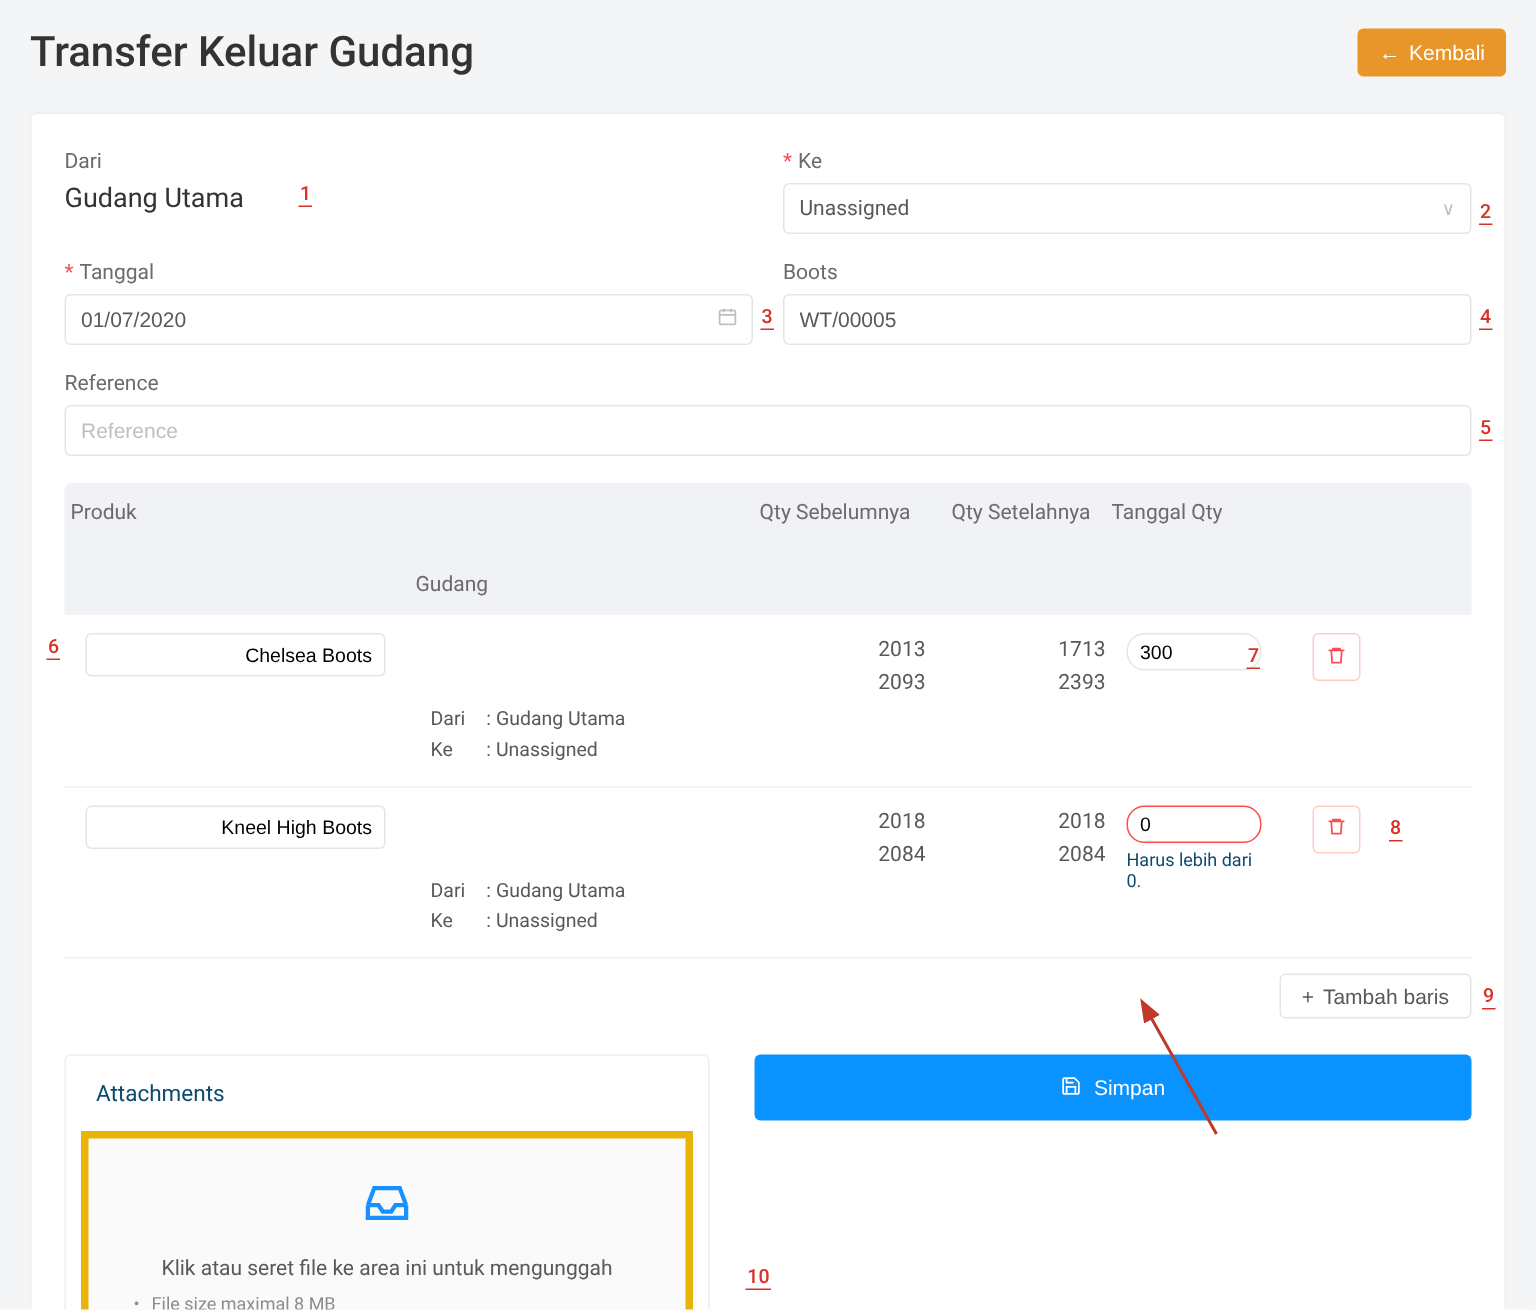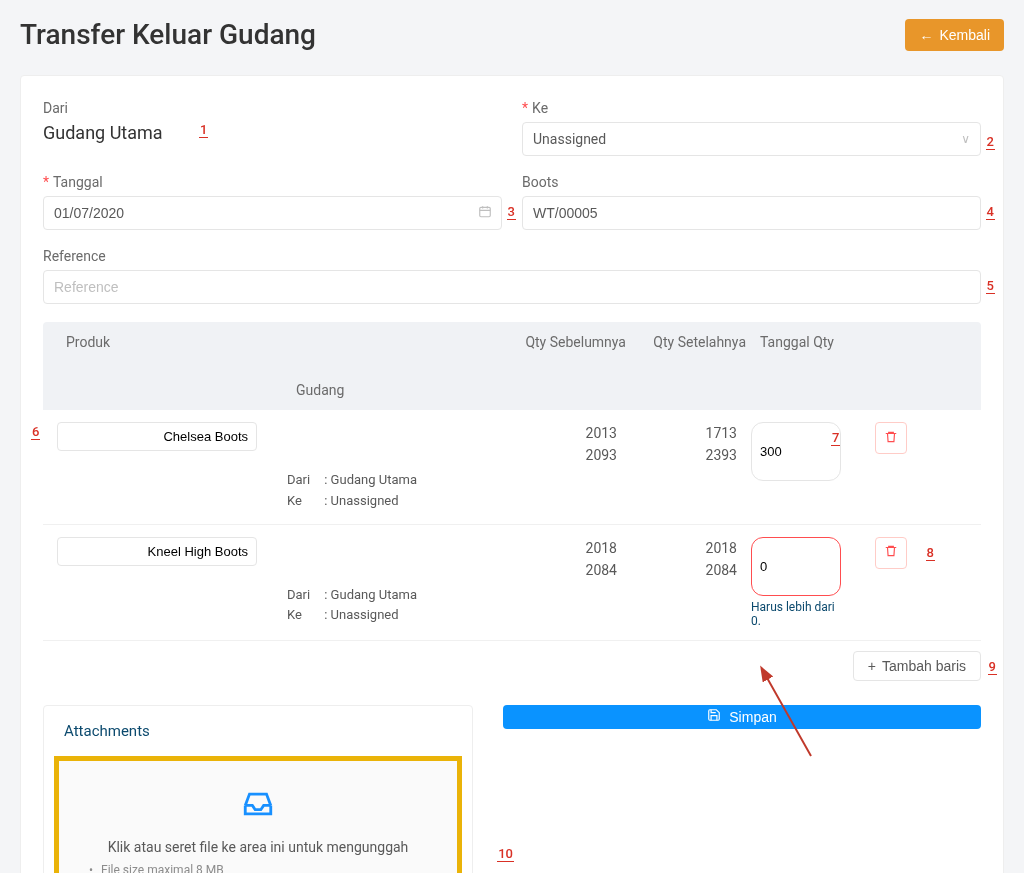--- a/index.html
+++ b/index.html
@@ -33,41 +33,41 @@
     padding: 8px 10px; font-size: 14px; color:#595959; background:#fff;
   }
   .input::placeholder { color: #bfbfbf; }
   .select { display:flex; justify-content:space-between; align-items:center; color:#595959; cursor:pointer; }
   .chevron { color:#bfbfbf; font-size:12px; }
   .date-wrap { position:relative; }
   .date-wrap .cal-icon { position:absolute; right:10px; top:50%; transform:translateY(-50%); color:#bfbfbf; pointer-events:none; }
 
   
   .thead {
-    display:flex; background:#f0f2f5; padding:12px 23px; border-radius:4px 4px 0 0;
+    display:flex; background:#f0f2f5; padding:12px 4px; border-radius:4px 4px 0 0;
     font-size:14px; color:#6b6b6b; margin-top:4px;
   }
   .c-prod  { flex: 0 0 230px; }
   .c-gdg   { flex: 0 0 210px; margin-top: 48px; }
   .c-qb    { flex: 0 0 120px; text-align:right; }
   .c-qa    { flex: 0 0 120px; text-align:right; }
   .c-tq    { flex: 0 0 110px; padding-left:14px; }
   .c-act   { flex: 0 0 60px; text-align:right; }
 
   .trow {
     display:flex; padding:12px 14px; border-bottom:1px solid #f0f0f0; align-items:flex-start; position:relative;
   }
   .prod-input {
     width: 200px; border:1px solid #e5e5e5; border-radius:4px; padding:6px 8px; font-size:13px;text-align:right;
   }
   .gdg-block { font-size:13px; color:#595959; line-height:1.6; }
   .gdg-block .lbl { display:inline-block; width:34px; }
   .qty-col { text-align:right; font-size:14px; line-height:1.6; }
   .tq-input {
-    width: 90px; border:1px solid #e5e5e5; border-radius:12px; padding:21px 8px; font-size:13px;
+    width: 90px; border:1px solid #e5e5e5; border-radius:12px; padding:4px 8px; font-size:13px;
   }
   .tq-input.err { border-color:#ff4d4f; }
   .err-msg { color:#0c4a6e; font-size:12px; margin-top:4px; }
   .del-btn {
     width:32px; height:32px; border:1px solid #ffccc7; color:#ff4d4f; background:#fff;
     border-radius:4px; cursor:pointer; display:flex; align-items:center; justify-content:center;
   }
   .add-row-wrap { display:flex; justify-content:flex-end; margin-top:10px; }
   .add-row-btn {
     border:1px solid #e5e5e5; background:#fff; color:#595959; border-radius:4px;
@@ -84,21 +84,21 @@
     margin: 0 10px 12px 10px; background:#fafafa; border:5px solid #eab308;
     text-align:center; padding:26px 16px 18px 16px;
   }
   .inbox-icon { color:#1890ff; font-size:34px; margin-bottom:10px; }
   .attach-text { font-size:14px; color:#595959; margin-bottom:8px; }
   .attach-note { font-size:12px; color:#8c8c8c; text-align:left; padding-left:14px; }
   .attach-note::before { content:"•"; margin-right:8px; }
 
   .save-btn {
     flex:1; background:#0a93ff; color:#fff; border:none; border-radius:4px;
-    height:24px; font-size:14px; cursor:pointer; display:flex; align-items:center; justify-content:center; gap:8px;
+    height:44px; font-size:14px; cursor:pointer; display:flex; align-items:center; justify-content:center; gap:8px;
   }
 
   .marker {
     position:absolute; color:#d93025; font-size:13px; font-weight:500;
     border-bottom:1px solid #d93025; padding:0 1px; pointer-events:none;
   }
 
   .arrow {
     position:absolute; pointer-events:none;
   }

